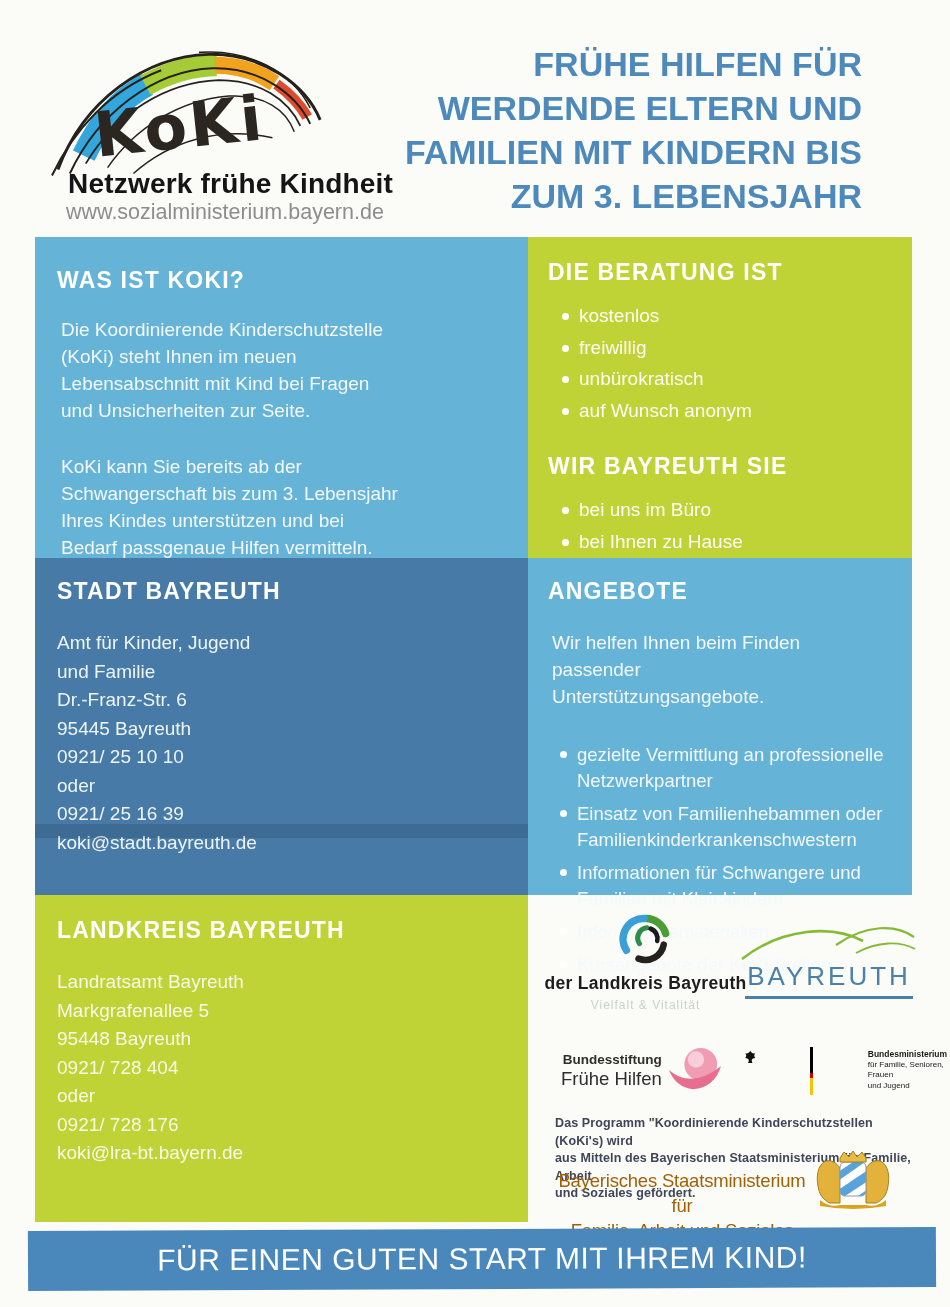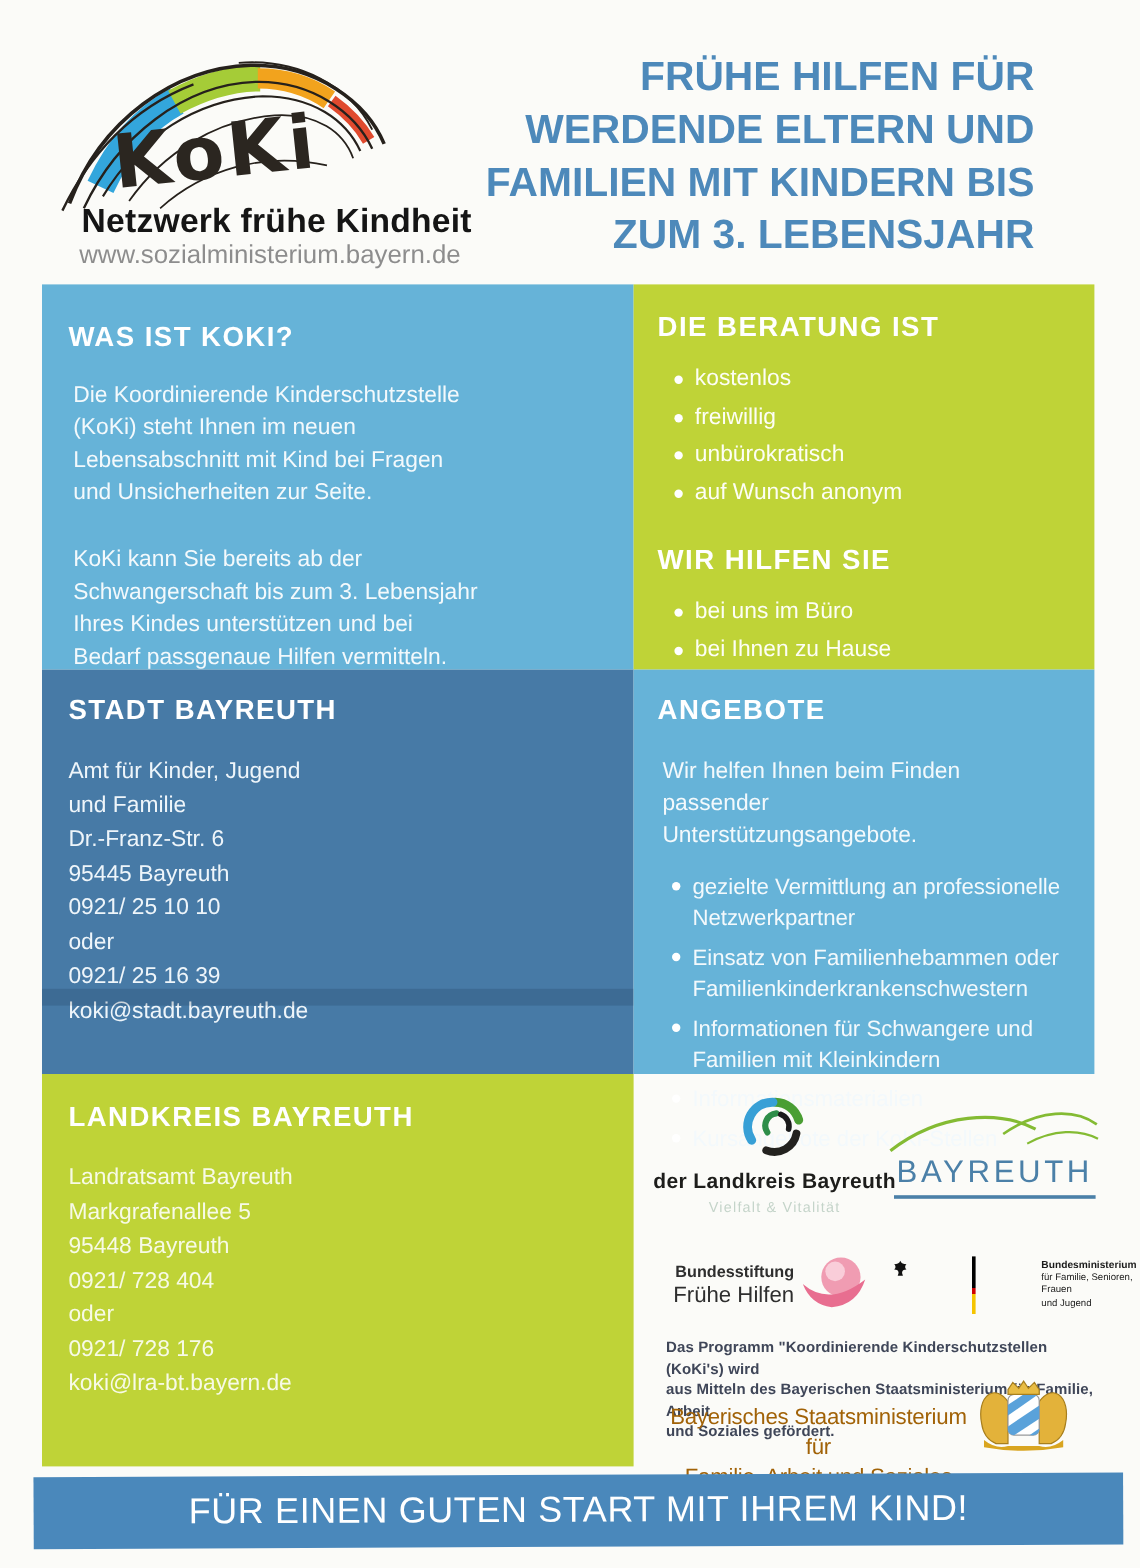--- a/index.html
+++ b/index.html
@@ -51,21 +51,21 @@
   .beratung h2.second { margin-top:28px; }
   .beratung li { color:#fdfef5; }
 
   .stadt     { left:35px;  top:558px; width:493px; height:337px; background:var(--dark-blue,#477aa6); padding:20px 36px 0 22px; }
   .addr { margin-top:24px; }
   .addr div { color:#eef5fa; font-size:19px; line-height:28.5px; }
   .scan-line { position:absolute; left:0; top:266px; width:100%; height:14px; background:rgba(8,24,44,.15); }
 
   .angebote  { left:528px; top:558px; width:384px; height:337px; background:var(--light-blue,#66b3d8); padding:20px 14px 12px 20px; }
   .angebote p { margin-top:24px; }
-  .angebote ul { margin-top:16px; padding-left:12px; }
+  .angebote ul { margin-top:32px; padding-left:12px; }
   .angebote li { font-size:18.5px; line-height:1.4; margin-bottom:7px; color:#f3f9fc; }
   .angebote li::before { top:9px; }
 
   .landkreis { left:35px;  top:895px; width:493px; height:327px; background:var(--green,#bfd337); padding:22px 36px 0 22px; }
   .landkreis .addr div { color:#f7fae6; }
 
   
   .logos { position:absolute; left:528px; top:895px; width:400px; height:330px; }
 
   .lk-logo { position:absolute; left:15px; top:16px; width:205px; text-align:center; }
@@ -144,21 +144,21 @@
   </section>
 
   <section class="block beratung">
     <h2>DIE BERATUNG IST</h2>
     <ul>
       <li>kostenlos</li>
       <li>freiwillig</li>
       <li>unbürokratisch</li>
       <li>auf Wunsch anonym</li>
     </ul>
-    <h2 class="second">WIR HILFEN SIE</h2>
+    <h2 class="second">WIR BAYREUTH SIE</h2>
     <ul>
       <li>bei uns im Büro</li>
       <li>bei Ihnen zu Hause</li>
       <li>bei einem
 Netzwerkpartner</li>
     </ul>
   </section>
 
   <section class="block stadt">
     <h2>STADT BAYREUTH</h2>

